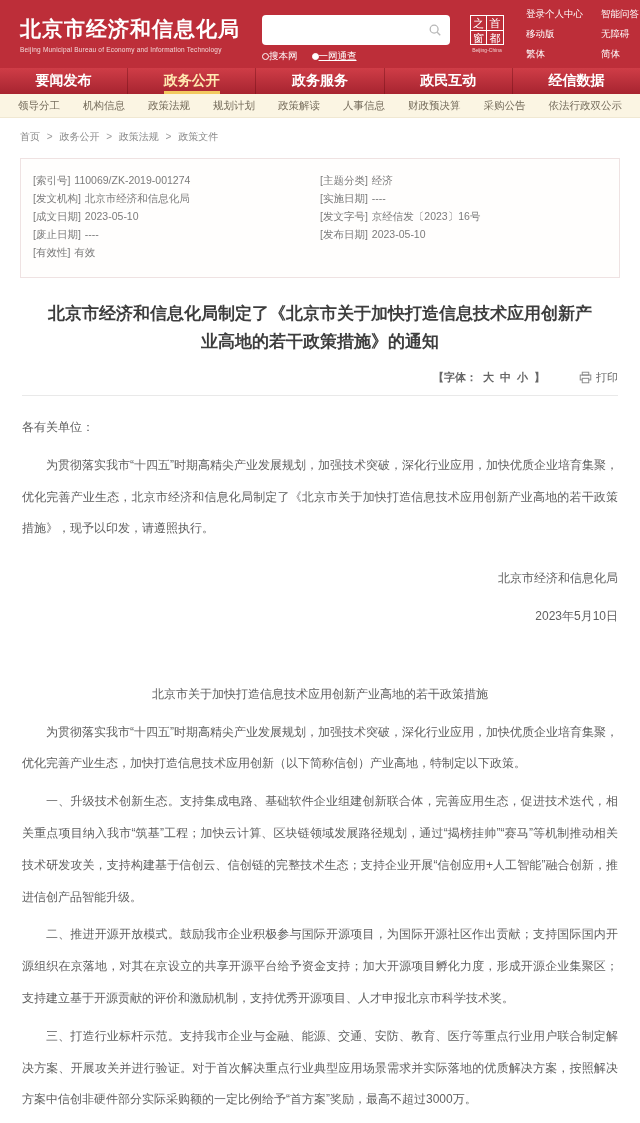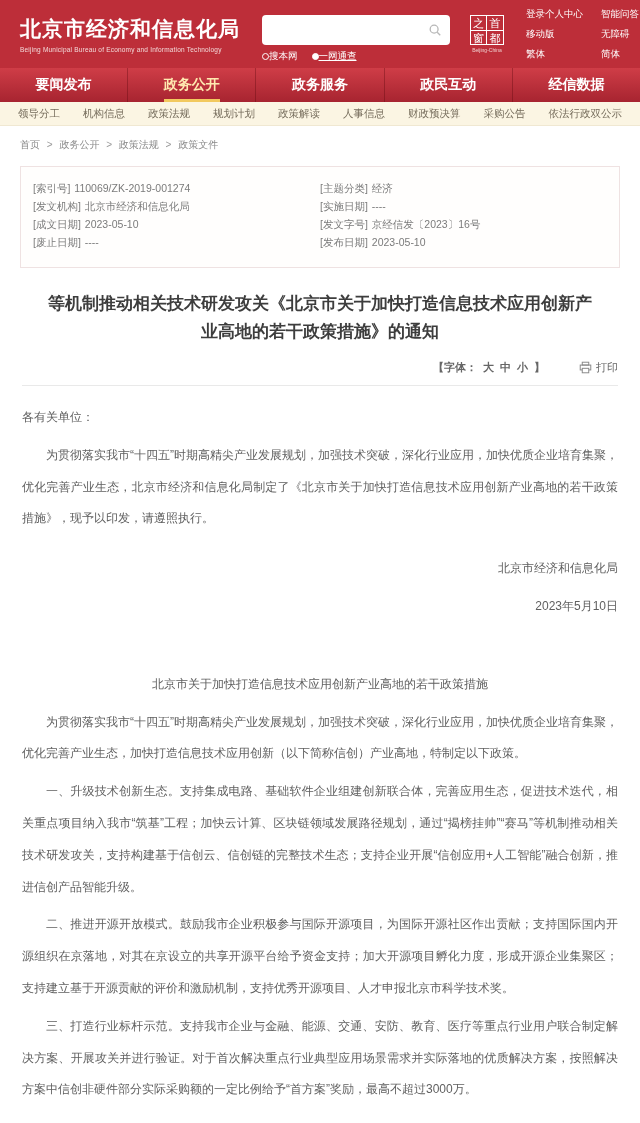--- a/index.html
+++ b/index.html
@@ -23,21 +23,21 @@
   .badge { flex:0 0 auto; margin-left:6px; text-align:center; }
   .badge-grid { width:34px; height:30px; border:1.5px solid #fff; display:grid; grid-template-columns:1fr 1fr; grid-template-rows:1fr 1fr; }
   .badge-grid span { color:#fff; font-size:11px; line-height:14px; display:flex; align-items:center; justify-content:center; }
   .badge-grid span:nth-child(1), .badge-grid span:nth-child(2) { border-bottom:1px solid #fff; }
   .badge-grid span:nth-child(1), .badge-grid span:nth-child(3) { border-right:1px solid #fff; }
   .badge-cap { color:#f0cdcd; font-size:5px; margin-top:2px; }
   .quick-links { flex:0 0 auto; margin-left:8px; display:grid; grid-template-columns:auto auto; column-gap:18px; row-gap:7px; }
   .quick-links a { color:#fff; font-size:9.5px; text-decoration:none; white-space:nowrap; }
 
   
-  .main-nav { height:34px; background:linear-gradient(#cf3d47,#a72430); display:flex; }
+  .main-nav { height:26px; background:linear-gradient(#cf3d47,#a72430); display:flex; }
   .nav-tab { flex:1; display:flex; align-items:center; justify-content:center; color:#fff; font-size:14px; font-weight:bold; position:relative; cursor:pointer; border-right:1px solid rgba(90,5,12,.35); }
   .nav-tab:last-child { border-right:none; }
   .nav-tab.active { color:#ffe9b0; }
   .nav-tab.active::after { content:""; position:absolute; left:28%; right:28%; bottom:0; height:3px; background:#f2c95f; }
 
   
   .sub-nav { background:#fbf5e3; height:24px; display:flex; align-items:center; padding:0 18px; gap:23px; border-bottom:1px solid #f0e8d2; }
   .sub-nav a { color:#756c5b; font-size:10.5px; text-decoration:none; white-space:nowrap; cursor:pointer; }
 
   
@@ -145,30 +145,31 @@
   <span class="sep">&gt;</span>
   <span>政策文件</span>
 </div>
 
 <section class="meta-box">
   <div class="meta-col">
     <div class="meta-row"><span class="lab">[索引号]</span><span>110069/ZK-2019-001274</span></div>
     <div class="meta-row"><span class="lab">[发文机构]</span><span>北京市经济和信息化局</span></div>
     <div class="meta-row"><span class="lab">[成文日期]</span><span>2023-05-10</span></div>
     <div class="meta-row"><span class="lab">[废止日期]</span><span>----</span></div>
+    <div class="meta-row"><span class="lab">[有效性]</span><span>有效</span></div>
   </div>
   <div class="meta-col">
     <div class="meta-row"><span class="lab">[主题分类]</span><span>经济</span></div>
     <div class="meta-row"><span class="lab">[实施日期]</span><span>----</span></div>
     <div class="meta-row"><span class="lab">[发文字号]</span><span>京经信发〔2023〕16号</span></div>
     <div class="meta-row"><span class="lab">[发布日期]</span><span>2023-05-10</span></div>
   </div>
 </section>
 
-<h1 class="doc-title">等机制推动相关技术研发攻关《北京市关于加快打造信息技术应用创新产业高地的若干政策措施》的通知</h1>
+<h1 class="doc-title">北京市经济和信息化局制定了《北京市关于加快打造信息技术应用创新产业高地的若干政策措施》的通知</h1>
 
 <div class="doc-tools">
   <div class="font-sizer">
     <span>【字体：</span>
     <span class="size">大</span>
     <span class="size">中</span>
     <span class="size">小</span>
     <span>】</span>
   </div>
   <div class="print-btn">

